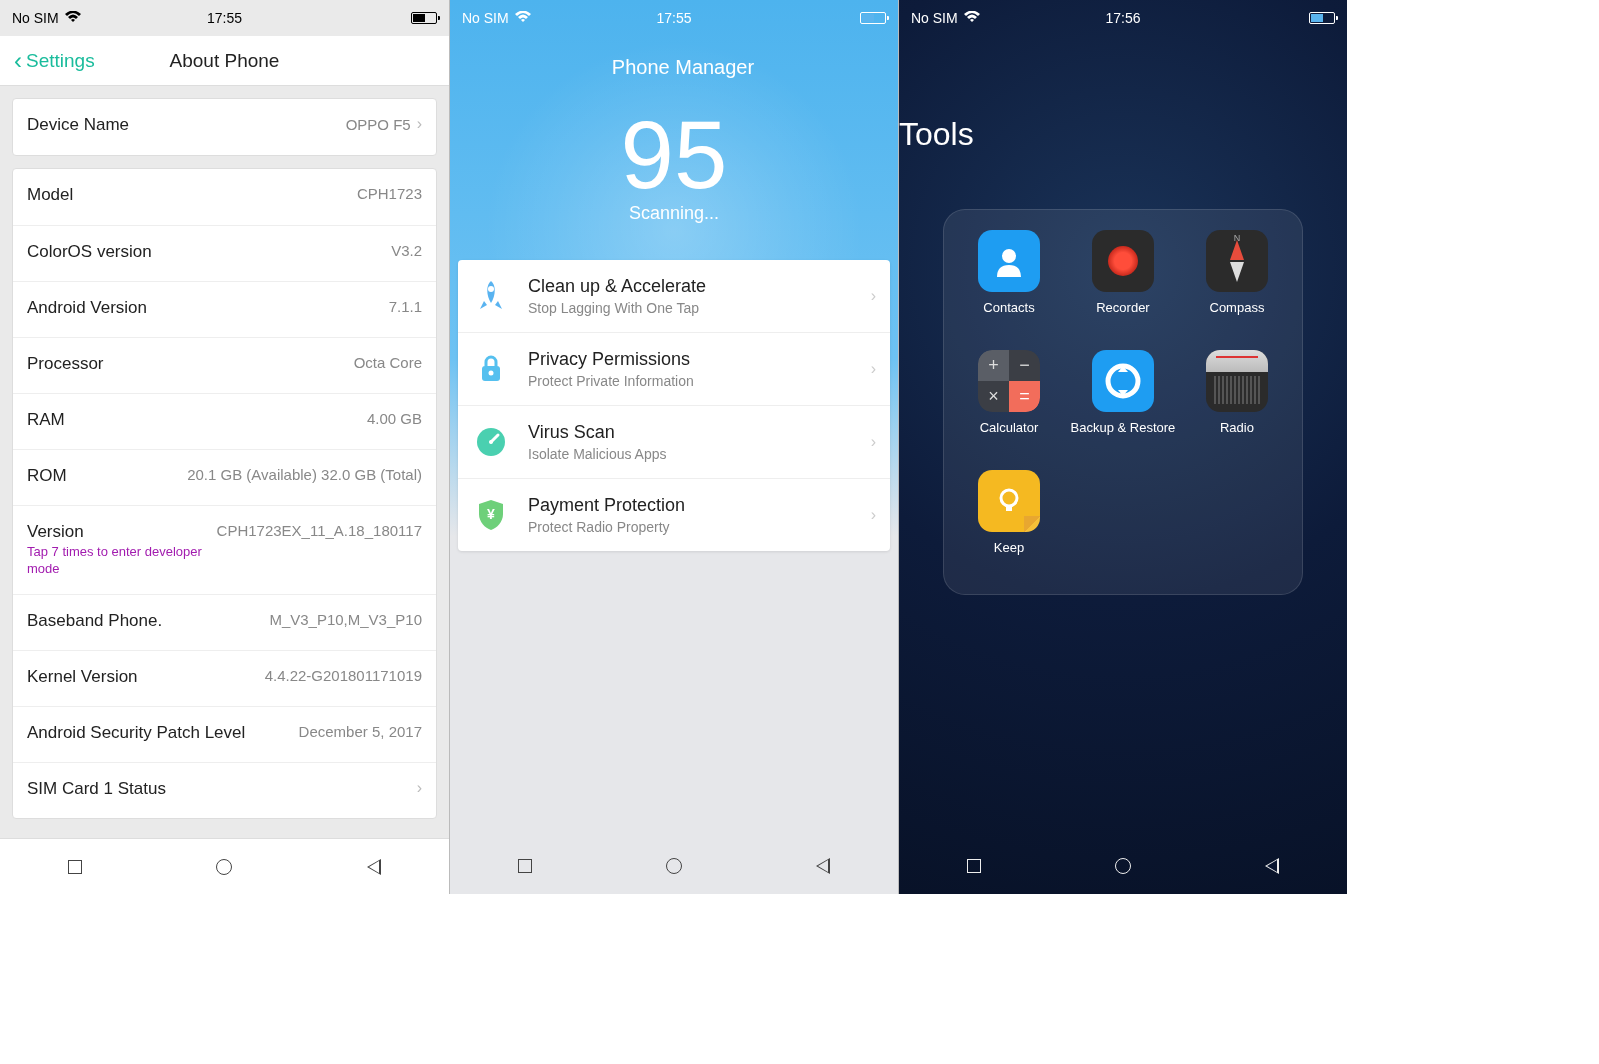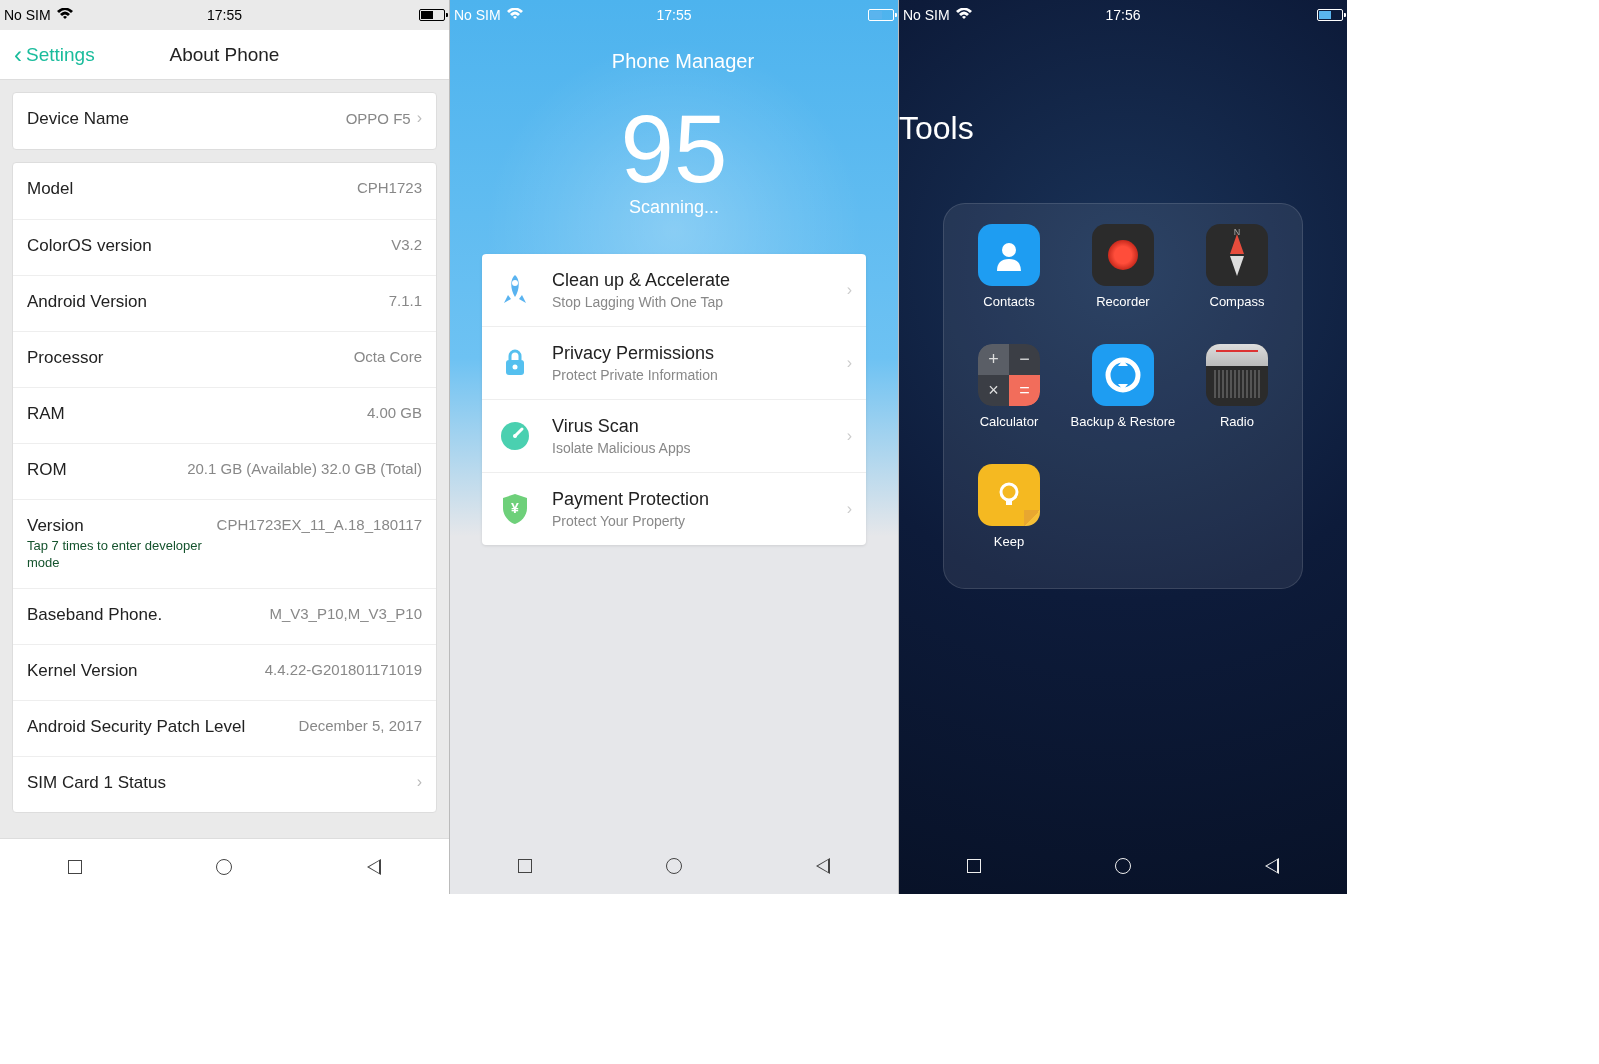--- a/index.html
+++ b/index.html
@@ -2,21 +2,21 @@
 <html><head>
 <meta charset="utf-8">
 <style>
   * { box-sizing: border-box; margin: 0; padding: 0; }
   body { font-family: -apple-system, "Helvetica Neue", Arial, sans-serif; background: #fff; }
   .container { display: flex; width: 1348px; height: 894px; }
   .screen { width: 449px; height: 894px; position: relative; overflow: hidden; display: flex; flex-direction: column; }
   .screen + .screen { border-left: 1px solid #bbb; }
 
   
-  .status-bar { height: 30px; display: flex; align-items: center; justify-content: space-between; padding: 0 4px; font-size: 14px; position: relative; z-index: 10; }
+  .status-bar { height: 36px; display: flex; align-items: center; justify-content: space-between; padding: 0 12px; font-size: 14px; position: relative; z-index: 10; }
   .status-bar.dark { color: #000; }
   .status-bar.light { color: #fff; }
   .sb-left, .sb-right { display: flex; align-items: center; gap: 6px; }
   .sb-center { position: absolute; left: 50%; transform: translateX(-50%); }
   .wifi-icon { display: inline-block; }
   .battery-icon { display: inline-block; width: 26px; height: 12px; border: 1.5px solid currentColor; border-radius: 2px; position: relative; }
   .battery-icon::after { content: ""; position: absolute; right: -4px; top: 3px; width: 2px; height: 4px; background: currentColor; border-radius: 0 1px 1px 0; }
   .battery-icon .fill { position: absolute; left: 1px; top: 1px; bottom: 1px; width: 50%; background: currentColor; }
   .battery-icon.light .fill { background: #5ab4ee; }
 
@@ -37,33 +37,33 @@
   .header1 { height: 50px; background: #fff; display: flex; align-items: center; padding: 0 14px; position: relative; border-bottom: 1px solid #ddd; }
   .back-arrow { color: #1abc9c; font-size: 24px; margin-right: 4px; }
   .back-text { color: #1abc9c; font-size: 19px; }
   .header1-title { position: absolute; left: 50%; transform: translateX(-50%); font-size: 19px; color: #222; font-weight: 500; }
   .s1-body { flex: 1; overflow: hidden; padding: 12px; }
   .card { background: #fff; border: 1px solid #ddd; border-radius: 4px; }
   .card + .card { margin-top: 12px; }
   .row { display: flex; align-items: flex-start; justify-content: space-between; padding: 16px 14px; min-height: 56px; }
   .row + .row { border-top: 1px solid #eee; }
   .row-label { color: #222; font-size: 17px; }
-  .row-sub { font-size: 13px; color: #14532d; display: block; margin-top: 2px; line-height: 1.3; }
+  .row-sub { font-size: 13px; color: #a21caf; display: block; margin-top: 2px; line-height: 1.3; }
   .row-value { color: #888; font-size: 15px; text-align: right; }
   .chevron { color: #bbb; font-size: 16px; margin-left: 6px; }
   .row-right { display: flex; align-items: center; }
   .screen1 .nav-bar { background: #fff; border-top: 1px solid #ddd; }
 
   
   .screen2 { background: linear-gradient(180deg, #4db3ee 0%, #6dc2f3 40%, #e6e7ea 60%, #e6e7ea 100%); }
   .radial { position: absolute; top: 40px; left: 50%; transform: translateX(-50%); width: 380px; height: 380px; border-radius: 50%; background: radial-gradient(circle, rgba(255,255,255,0.25) 0%, rgba(255,255,255,0.08) 45%, rgba(255,255,255,0) 70%); }
   .s2-header { text-align: center; color: #fff; font-size: 20px; font-weight: 500; padding: 20px 0; z-index: 2; margin-left: 18px; }
   .s2-score { color: #fff; font-size: 96px; font-weight: 300; text-align: center; line-height: 1; margin-top: 8px; z-index: 2; }
   .s2-status { color: #fff; font-size: 18px; text-align: center; z-index: 2; }
-  .s2-card { background: #fff; border-radius: 4px; margin: 36px 32px 0; z-index: 2; box-shadow: 0 1px 3px rgba(0,0,0,0.1); }
+  .s2-card { background: #fff; border-radius: 4px; margin: 36px 8px 0; z-index: 2; box-shadow: 0 1px 3px rgba(0,0,0,0.1); }
   .s2-row { display: flex; align-items: center; padding: 16px 14px; }
   .s2-row + .s2-row { border-top: 1px solid #eee; }
   .s2-icon { width: 38px; height: 38px; margin-right: 18px; display: flex; align-items: center; justify-content: center; border-radius: 6px; font-size: 20px; color: #fff; flex-shrink: 0; }
   .s2-text { flex: 1; }
   .s2-title { font-size: 18px; color: #222; }
   .s2-sub { font-size: 14px; color: #888; margin-top: 3px; }
   .s2-chevron { color: #ccc; font-size: 16px; }
   .screen2 .nav-bar { background: transparent; margin-top: auto; }
 
   
@@ -273,21 +273,21 @@
         </div>
         <div class="s2-row">
           <div class="s2-icon">
             <svg width="26" height="30" viewBox="0 0 26 30">
               <path fill="#6ed07a" d="M13 0 L25 4 V14 C25 22 19 28 13 30 C7 28 1 22 1 14 V4 Z"></path>
               <text x="13" y="19" fill="#fff" font-size="14" text-anchor="middle" font-weight="bold">¥</text>
             </svg>
           </div>
           <div class="s2-text">
             <div class="s2-title">Payment Protection</div>
-            <div class="s2-sub">Protect Your Property</div>
+            <div class="s2-sub">Protect Radio Property</div>
           </div>
           <div class="s2-chevron">›</div>
         </div>
       </div>
 
     <div class="nav-bar dark">
       <div class="nav-btn">
           <div class="nav-square"></div>
         </div>
       <div class="nav-btn">

